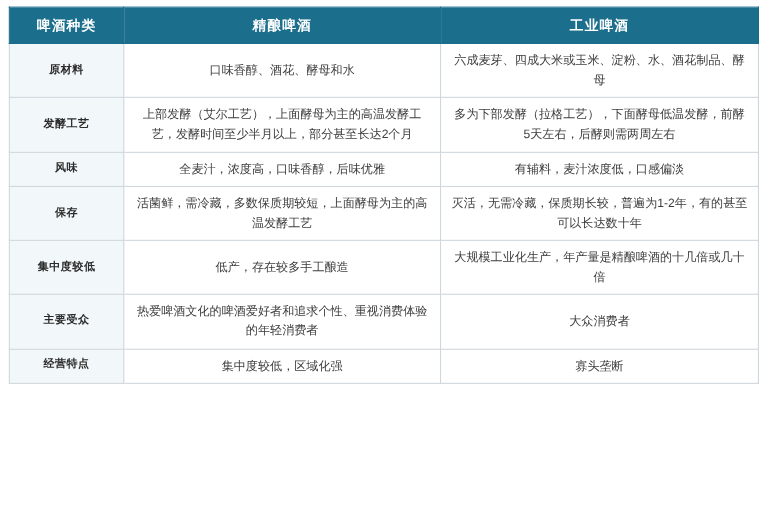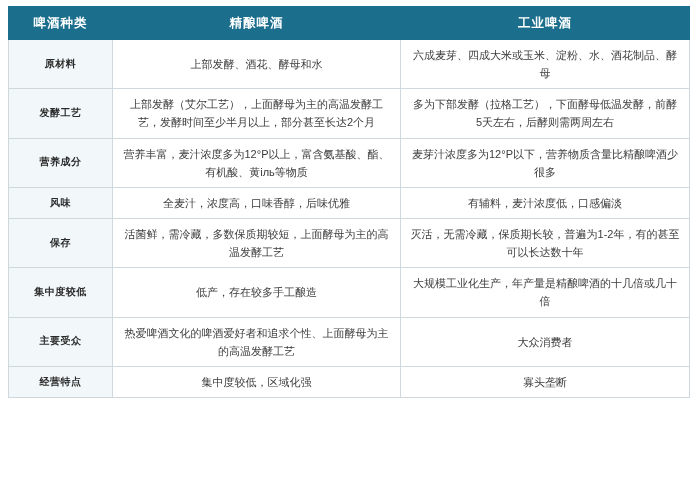--- a/index.html
+++ b/index.html
@@ -81,51 +81,46 @@
     <thead>
       <tr>
         <th>啤酒种类</th>
         <th>精酿啤酒</th>
         <th>工业啤酒</th>
       </tr>
     </thead>
     <tbody>
       <tr>
         <td class="label">原材料</td>
-        <td class="val">上部发酵、酒花、酵母和水</td>
+        <td class="val">口味香醇、酒花、酵母和水</td>
         <td class="val">六成麦芽、四成大米或玉米、淀粉、水、酒花制品、酵母</td>
       </tr>
       <tr class="alt">
         <td class="label">发酵工艺</td>
         <td class="val just">上部发酵（艾尔工艺），上面酵母为主的高温发酵工艺，发酵时间至少半月以上，部分甚至长达2个月</td>
         <td class="val just">多为下部发酵（拉格工艺），下面酵母低温发酵，前酵5天左右，后酵则需两周左右</td>
-      </tr>
-      <tr>
-        <td class="label">营养成分</td>
-        <td class="val just">营养丰富，麦汁浓度多为12°P以上，富含氨基酸、酯、有机酸、黄іль等物质</td>
-        <td class="val just">麦芽汁浓度多为12°P以下，营养物质含量比精酿啤酒少很多</td>
       </tr>
       <tr class="alt">
         <td class="label">风味</td>
         <td class="val">全麦汁，浓度高，口味香醇，后味优雅</td>
         <td class="val">有辅料，麦汁浓度低，口感偏淡</td>
       </tr>
       <tr>
         <td class="label">保存</td>
         <td class="val just">活菌鲜，需冷藏，多数保质期较短，上面酵母为主的高温发酵工艺</td>
         <td class="val just">灭活，无需冷藏，保质期长较，普遍为1-2年，有的甚至可以长达数十年</td>
       </tr>
       <tr>
         <td class="label">集中度较低</td>
         <td class="val">低产，存在较多手工酿造</td>
         <td class="val just">大规模工业化生产，年产量是精酿啤酒的十几倍或几十倍</td>
       </tr>
       <tr class="alt">
         <td class="label">主要受众</td>
-        <td class="val just">热爱啤酒文化的啤酒爱好者和追求个性、上面酵母为主的高温发酵工艺</td>
+        <td class="val just">热爱啤酒文化的啤酒爱好者和追求个性、重视消费体验的年轻消费者</td>
         <td class="val">大众消费者</td>
       </tr>
       <tr>
         <td class="label">经营特点</td>
         <td class="val">集中度较低，区域化强</td>
         <td class="val">寡头垄断</td>
       </tr>
     </tbody>
   </table>
 </div>

